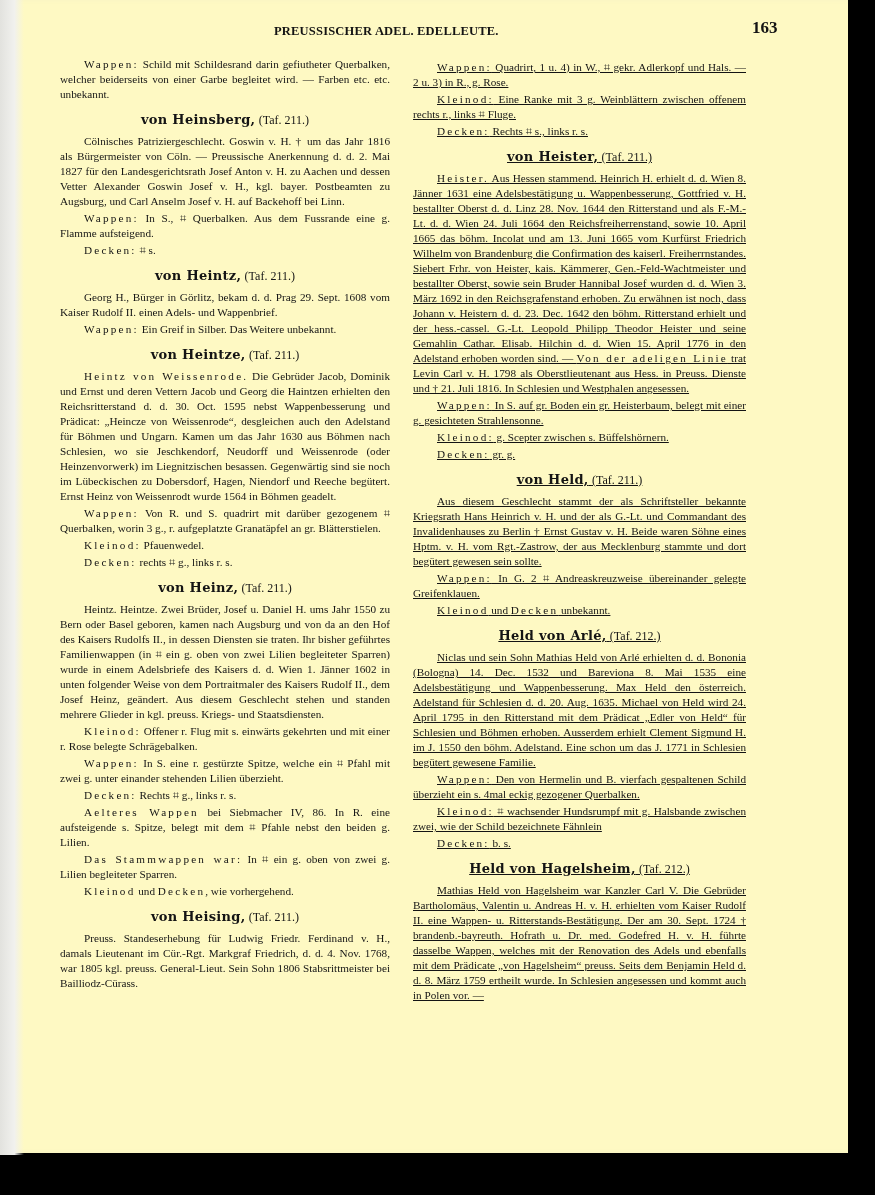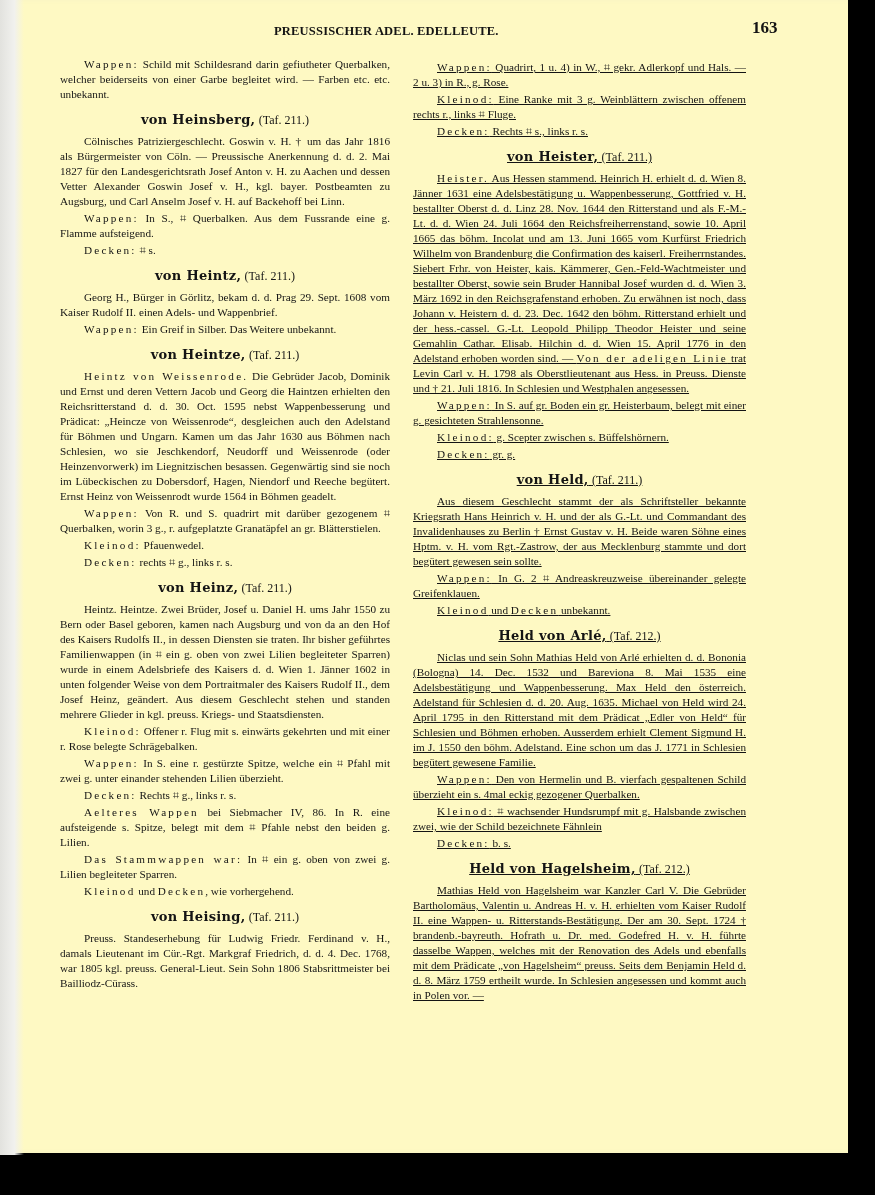--- a/index.html
+++ b/index.html
@@ -85,21 +85,21 @@
       <p><span class="sp">Kleinod:</span><span> Offener r. Flug mit s. einwärts gekehrten und mit einer r. Rose belegte Schrägebalken.</span></p>
       <p><span class="sp">Wappen:</span><span> In S. eine r. gestürzte Spitze, welche ein ⌗ Pfahl mit zwei g. unter einander stehenden Lilien überzieht.</span></p>
       <p><span class="sp">Decken:</span><span> Rechts ⌗ g., links r. s.</span></p>
       <p><span class="sp">Aelteres Wappen</span><span> bei Siebmacher IV, 86. In R. eine aufsteigende s. Spitze, belegt mit dem ⌗ Pfahle nebst den beiden g. Lilien.</span></p>
       <p><span class="sp">Das Stammwappen war:</span><span> In ⌗ ein g. oben von zwei g. Lilien begleiteter Sparren.</span></p>
       <p><span class="sp">Kleinod</span><span> und </span><span class="sp">Decken</span><span>, wie vorhergehend.</span></p>
     </div>
 
     <div class="entry">
       <div class="heading"><span class="name">von Heising,</span> <span class="taf">(Taf. 211.)</span></div>
-      <p>Preuss. Standeserhebung für Ludwig Friedr. Ferdinand v. H., damals Lieutenant im Cür.-Rgt. Markgraf Friedrich, d. d. 4. Dec. 1768, war 1805 kgl. preuss. General-Lieut. Sein Sohn 1806 Stabsrittmeister bei Bailliodz-Cürass.</p>
+      <p>Preuss. Standeserhebung für Ludwig Friedr. Ferdinand v. H., damals Lieutenant im Cür.-Rgt. Markgraf Friedrich, d. d. 4. Nov. 1768, war 1805 kgl. preuss. General-Lieut. Sein Sohn 1806 Stabsrittmeister bei Bailliodz-Cürass.</p>
     </div>
   </div>
 
   <div class="col right">
     <div class="entry">
       <p><span class="sp">Wappen:</span><span> Quadrirt, 1 u. 4) in W., ⌗ gekr. Adlerkopf und Hals. — 2 u. 3) in R., g. Rose.</span></p>
       <p><span class="sp">Kleinod:</span><span> Eine Ranke mit 3 g. Weinblättern zwischen offenem rechts r., links ⌗ Fluge.</span></p>
       <p><span class="sp">Decken:</span><span> Rechts ⌗ s., links r. s.</span></p>
     </div>
 

